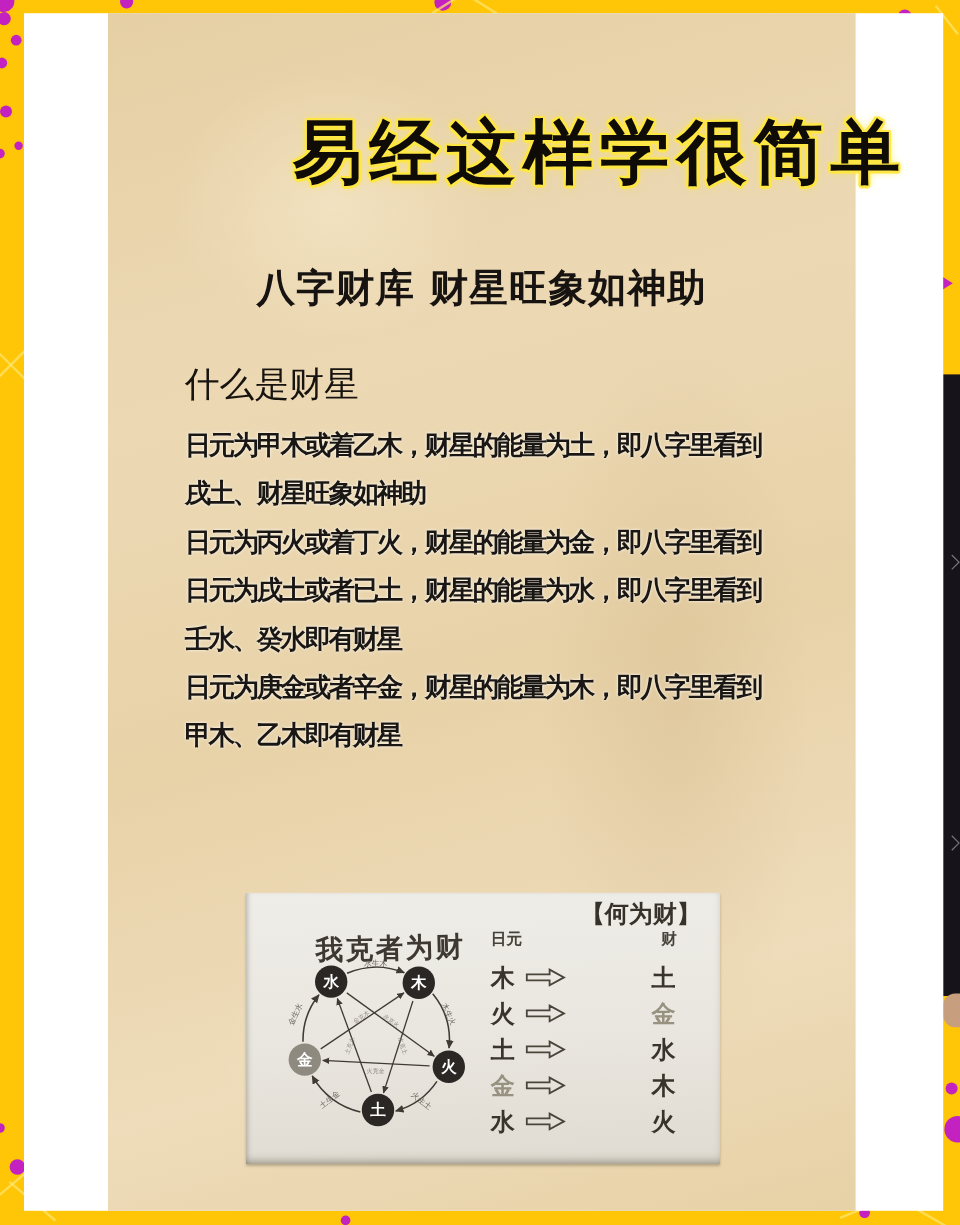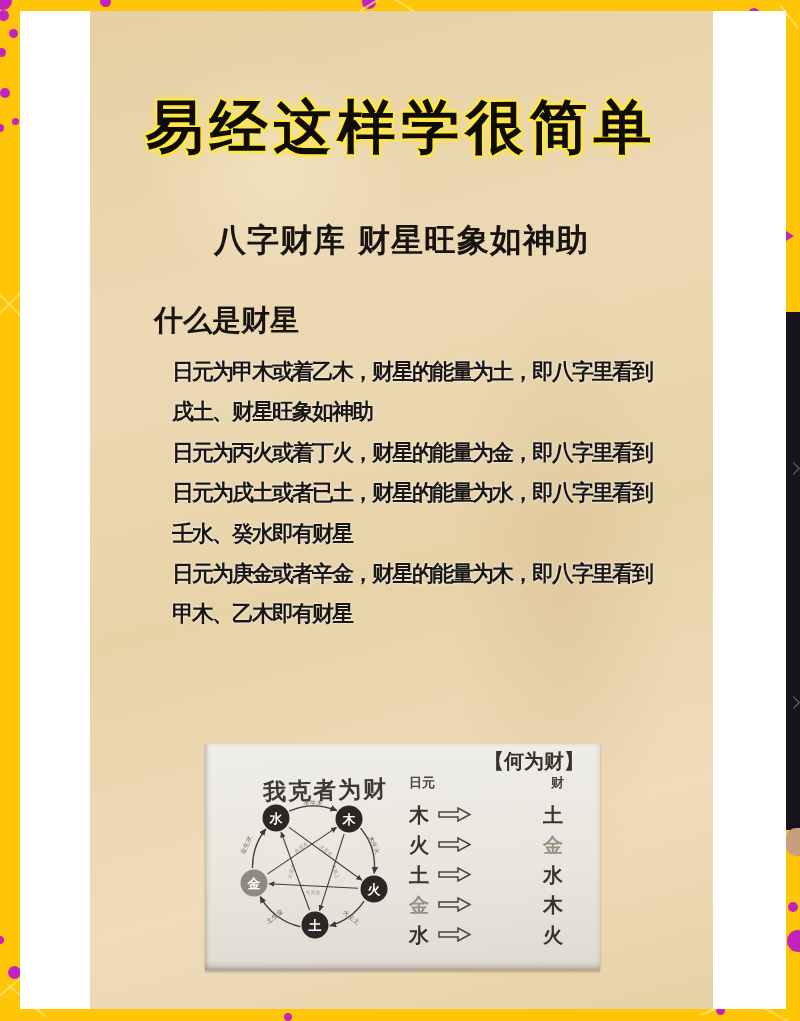--- a/index.html
+++ b/index.html
@@ -17,37 +17,37 @@
   .chev{position:absolute;width:8px;height:8px;border-top:1.5px solid rgba(200,200,200,.55);
         border-right:1.5px solid rgba(200,200,200,.55);transform:rotate(45deg);}
   
   .sheet{position:absolute;left:20px;top:11px;width:766px;height:998px;background:var(--sheet-white,#ffffff);}
   .parchment{position:absolute;left:90px;top:11px;width:623px;height:998px;
     background:
       radial-gradient(closest-side at 30% 16%, rgba(255,246,222,.38), rgba(255,246,222,0) 72%),
       radial-gradient(closest-side at 76% 58%, rgba(148,108,52,.10), rgba(148,108,52,0) 75%),
       radial-gradient(closest-side at 44% 86%, rgba(255,248,230,.26), rgba(255,248,230,0) 70%),
       linear-gradient(165deg,#e6cfa4 0%,#ecd9b4 30%,#e8d2a8 55%,#eedcba 80%,#e7d1a6 100%);}
-  .title{position:absolute;left:0;top:78px;width:100%;text-align:center;
+  .title{position:absolute;left:0;top:78px;width:100%;text-align:right;
          font-family:"DejaVu Serif","Liberation Serif",serif;font-weight:900;
          font-size:58px;letter-spacing:6px;color:#0f0c08;white-space:nowrap;
          text-shadow:2px 0 var(--title-glow,#ffe743),-2px 0 var(--title-glow,#ffe743),
            0 2px var(--title-glow,#ffe743),0 -2px var(--title-glow,#ffe743),
            1.6px 1.6px var(--title-glow,#ffe743),-1.6px 1.6px var(--title-glow,#ffe743),
            1.6px -1.6px var(--title-glow,#ffe743),-1.6px -1.6px var(--title-glow,#ffe743),
-           0 0 8px var(--title-glow,#ffe743);}
+           0 0 8px var(--title-glow,#ffe743);padding-left:43px;}
   .subtitle{position:absolute;left:0;top:208px;width:100%;text-align:center;
          font-family:"DejaVu Serif","Liberation Serif",serif;font-weight:800;
          font-size:32px;letter-spacing:1px;color:#161310;white-space:nowrap;}
   .heading{position:absolute;left:64px;top:290px;font-family:"DejaVu Serif","Liberation Serif",serif;
-         font-weight:700;font-size:29px;color:#17130e;}
+         font-weight:400;font-size:29px;color:#17130e;}
   .bodytext{position:absolute;left:64px;top:341px;width:540px;color:var(--ink,#191613);
          font-weight:700;font-size:22px;letter-spacing:-2px;
          text-shadow:0 0 3px rgba(255,252,242,.9),0 0 1px rgba(255,252,242,.9);}
-  .bodytext .bline{line-height:40.4px;white-space:nowrap;margin-left:18px;}
+  .bodytext .bline{line-height:40.4px;white-space:nowrap;}
   
   .photo{position:absolute;left:115px;top:733px;width:395px;height:226px;color:var(--photo-ink,#3c3830);
          background:linear-gradient(178deg,#efede8 0%,#e9e6df 55%,#dfdbd2 100%);
          box-shadow:inset 0 -5px 7px -3px rgba(90,80,60,.5), inset 3px 0 4px -2px rgba(90,80,60,.28),
                     0 2px 2px rgba(90,80,60,.35);}
   .caption{position:absolute;left:0;top:4px;width:100%;text-align:right;transform:translateX(-16px);
          font-family:"DejaVu Serif","Liberation Serif",serif;font-weight:800;font-size:20px;color:#36322a;}
   .wekezhe{position:absolute;left:58px;top:31px;font-family:"DejaVu Serif","Liberation Serif",serif;
          font-weight:800;font-size:23px;letter-spacing:2px;color:#3d3831;transform:rotate(-1.5deg);}
   .fivesvg{position:absolute;left:2px;top:52px;}

